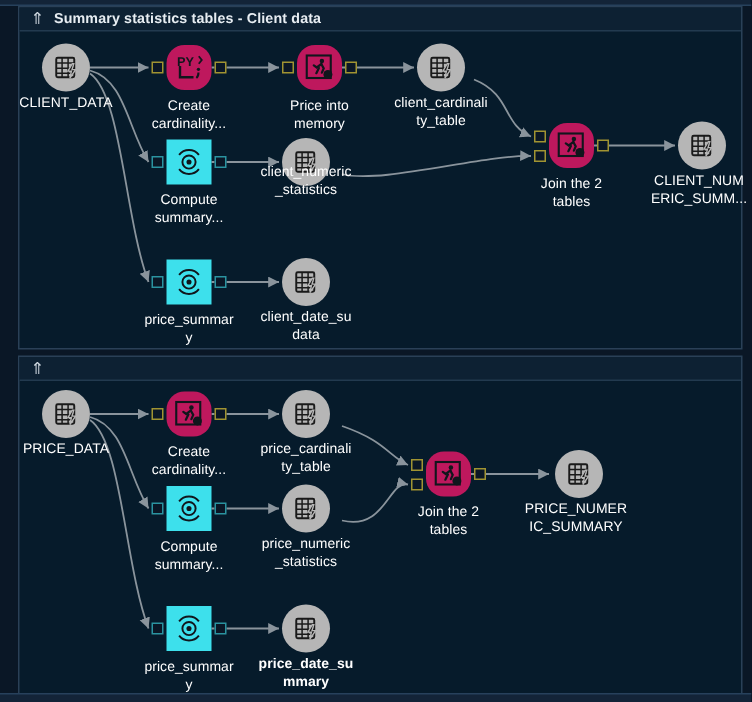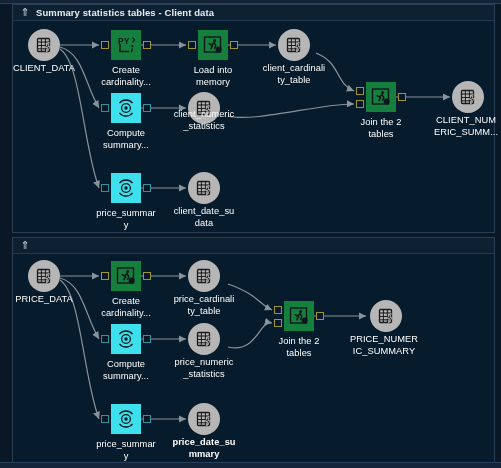--- a/index.html
+++ b/index.html
@@ -54,21 +54,21 @@
     box-shadow:0 0 0 0 rgba(0,0,0,0);
   }
   .node-circle svg{display:block;}
 
   
   .node-square{
     position:absolute;width:30px;height:30px;
     display:flex;align-items:center;justify-content:center;
     box-sizing:border-box;
   }
-  .node-square.yellow{background:#15803d;}
+  .node-square.yellow{background:#be185d;border-radius:12px;}
   .node-square.cyan{background:#3de0ec;}
   .node-square svg,.node-square .pyglyph{display:block;}
 
   
   .port{
     position:absolute;width:8px;height:8px;box-sizing:border-box;
     background:#0a1726;
   }
   .port.in-y,.port.out-y{border:1px solid #a09432;}
   .port.in-c,.port.out-c{border:1px solid #2a93a0;}
@@ -152,21 +152,21 @@
         <svg width="22" height="20" viewBox="0 0 22 20">
           <rect x="2.5" y="2" width="16" height="15" fill="none" stroke="#10161c" stroke-width="1.4"></rect>
           <circle cx="12.6" cy="5.6" r="1.5" fill="#10161c"></circle>
           <path d="M12.3 7.6 L9.2 10 L7.2 8.6" fill="none" stroke="#10161c" stroke-width="1.5" stroke-linecap="round"></path>
           <path d="M12.3 7.8 L13.8 10.6 L12.6 13.4" fill="none" stroke="#10161c" stroke-width="1.5" stroke-linecap="round"></path>
           <path d="M10.6 10.4 L8.9 13.8" fill="none" stroke="#10161c" stroke-width="1.5" stroke-linecap="round"></path>
           <circle cx="16.6" cy="14.6" r="3" fill="#10161c"></circle>
         </svg>
       </div>
       <div class="port out-y" style="left:217px;top:36px;"></div>
-      <div class="node-label" style="left:152px;top:60px;width:96px;">Load into
+      <div class="node-label" style="left:152px;top:60px;width:96px;">Price into
 memory</div>
     </div>
 
     <div class="node">
       <div class="node-circle" style="left:265px;top:24px;">
         <svg width="19" height="19" viewBox="0 0 19 19">
           <rect x="2.5" y="2.5" width="12" height="13" rx="1" fill="none" stroke="#1a1a1a" stroke-width="1.3"></rect>
           <line x1="2.5" y1="6" x2="14.5" y2="6" stroke="#1a1a1a" stroke-width="1.1"></line>
           <line x1="2.5" y1="9.5" x2="14.5" y2="9.5" stroke="#1a1a1a" stroke-width="1"></line>
           <line x1="2.5" y1="12.8" x2="14.5" y2="12.8" stroke="#1a1a1a" stroke-width="1"></line>

